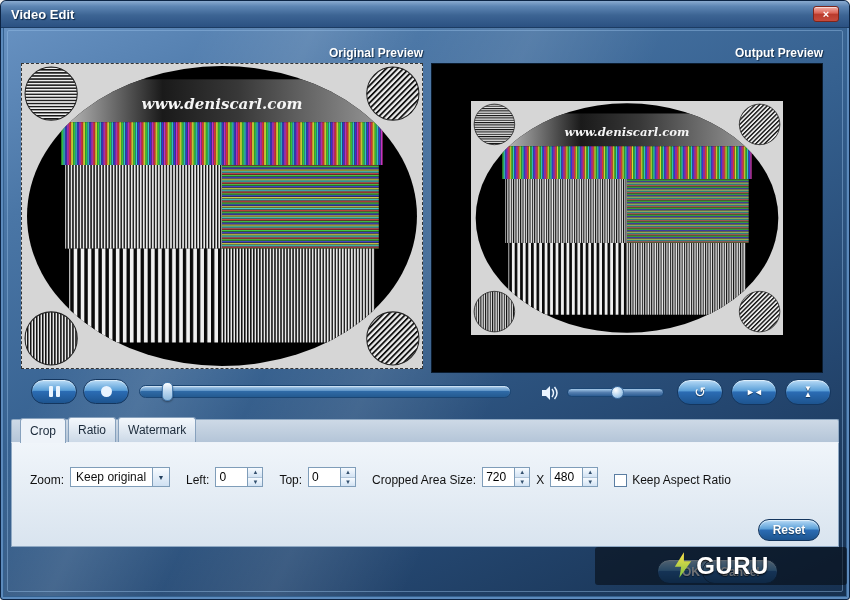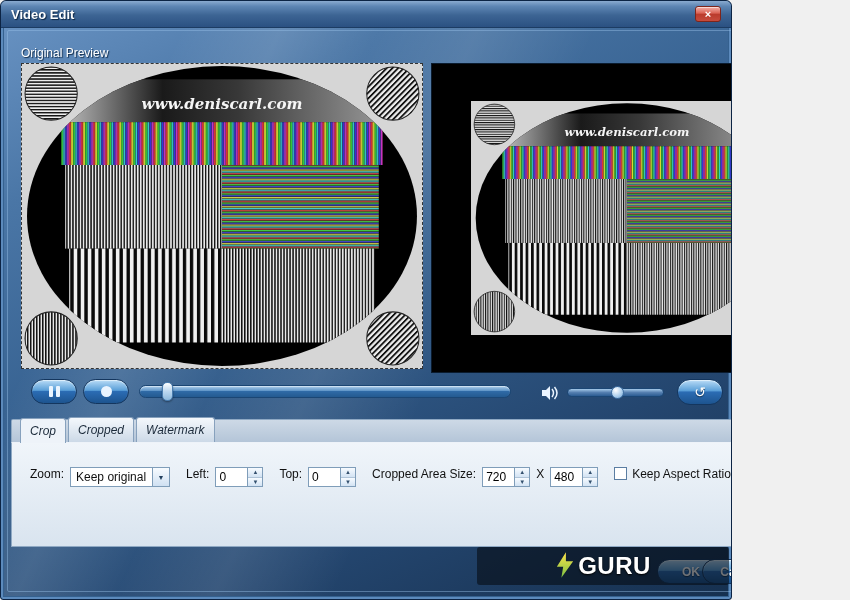--- a/index.html
+++ b/index.html
@@ -1,18 +1,18 @@
 <!DOCTYPE html>
 <html><head>
 <meta charset="utf-8">
 <style>
   * { box-sizing: border-box; }
   html,body { margin:0; padding:0; background:#f0f0f0; }
   .window {
-    position:relative; width:732px; height:600px; overflow:hidden;
+    position:relative; width:850px; height:600px; overflow:hidden;
     font-family:"Liberation Sans", sans-serif; font-size:12px; color:#111;
     background:linear-gradient(155deg,#6b95c5 0%,#4a76a6 22%,#35608f 48%,#24466f 75%,#16304f 100%);
     border:1px solid #0c2444; border-radius:6px 6px 3px 3px;
     box-shadow: inset 0 0 0 2px #5c8abc, inset 0 0 0 3px #35618f;
   }
   .sheen {
     position:absolute; left:3px; top:27px; right:3px; bottom:3px; pointer-events:none;
     background:linear-gradient(115deg, rgba(255,255,255,0) 18%, rgba(255,255,255,.12) 28%,
       rgba(255,255,255,.02) 38%, rgba(255,255,255,.10) 48%, rgba(255,255,255,0) 60%);
   }
@@ -29,22 +29,22 @@
   }
   .titlebar .title { font-weight:bold; color:#fff; text-shadow:1px 1px 1px #0a2340; font-size:13px; }
   .close-btn {
     position:absolute; top:5px; right:10px; width:26px; height:16px;
     background:linear-gradient(#f3b0a8 0%,#d96052 45%,#b93a2c 50%,#c64b3c 100%);
     border:1px solid #7e251b; border-radius:3px; color:#fff; font-size:11px; line-height:14px;
     text-align:center; font-weight:bold; box-shadow: inset 0 1px 0 rgba(255,255,255,.55); cursor:default;
   }
   
   .preview-label {
-    position:absolute; top:45px; color:#fff; font-weight:normal; font-size:12px;
-    text-align:left; text-shadow:1px 1px 1px #122c4a;
+    position:absolute; top:45px; color:#fff; font-weight:bold; font-size:12px;
+    text-align:right; text-shadow:1px 1px 1px #122c4a;
   }
   .lbl-orig { left:20px; width:402px; }
   .lbl-out  { left:430px; width:392px; }
   .preview-orig {
     position:absolute; left:20px; top:62px; width:402px; height:306px; background:#d6d6d6;
   }
   .preview-out {
     position:absolute; left:430px; top:62px; width:392px; height:310px; background:#000;
     border:1px solid #0a1b2e; display:flex; align-items:center; justify-content:center;
   }
@@ -95,29 +95,29 @@
   
   .bottom-panel { position:absolute; left:10px; top:418px; width:828px; height:128px; }
   .tabstrip {
     position:relative; height:23px; padding-left:8px; display:flex; align-items:flex-end; gap:2px;
     background:linear-gradient(#cdd9e6,#b4c5d8); border:1px solid #8fa9c4; border-bottom:none;
     border-radius:2px 2px 0 0;
   }
   .tab {
     height:20px; padding:12px 9px; display:flex; align-items:center; font-size:12px; color:#1b2a3a;
     border:1px solid #87a1bd; border-bottom:none; border-radius:3px 3px 0 0;
-    background:linear-gradient(#f4f8fc,#ccd9e7); cursor:default;font-style:italic;
+    background:linear-gradient(#f4f8fc,#ccd9e7); cursor:default;
   }
   .tab.active { height:23px; background:#eef3f9; margin-bottom:-1px; z-index:2; position:relative; }
   .panel-body {
     position:relative; height:105px;
     background:linear-gradient(#f0f5fa,#d9e4ef);
     border:1px solid #8fa9c4; border-top:1px solid #eef3f9;
   }
-  .crop-row { position:absolute; left:18px; top:24px; display:flex; align-items:flex-start; white-space:nowrap; }
+  .crop-row { position:absolute; left:18px; top:24px; display:flex; align-items:flex-end; white-space:nowrap; }
   .crop-row .lbl { margin-right:6px; }
   .gap { margin-left:16px; }
   .select {
     display:inline-flex; width:100px; height:20px; background:#fff; border:1px solid #7f9db9; align-items:center;
   }
   .select .val { flex:1; padding:0 5px; overflow:hidden; }
   .select .arrow {
     width:17px; align-self:stretch; display:flex; align-items:center; justify-content:center;
     font-size:7px; color:#22405e; background:linear-gradient(#f7fbff,#cfe0f2); border-left:1px solid #7f9db9;
   }
@@ -155,20 +155,21 @@
   <div class="titlebar">
     <span class="title">Video Edit</span>
   </div>
   <div class="close-btn">
     <span>×</span>
   </div>
 
   <div class="sheen"></div>
 
   <div class="preview-label lbl-orig">Original Preview</div>
+  <div class="preview-label lbl-out">Output Preview</div>
 
   <div class="preview-orig">
     <div class="img"><svg viewBox="0 0 400 300" preserveAspectRatio="none" width="100%" height="100%">
   <defs>
     <linearGradient id="p0tg" x1="0" y1="0" x2="1" y2="0">
       <stop offset="0" stop-color="#c8c8c8"></stop>
               <stop offset="0.32" stop-color="#1a1a1a"></stop>
       <stop offset="0.55" stop-color="#383838"></stop>
               <stop offset="1" stop-color="#9a9a9a"></stop>
     </linearGradient>
@@ -324,21 +325,21 @@
       <span class="stack">
         <span>▼</span>
         <span>▲</span>
       </span>
     </div>
   </div>
 
   <div class="bottom-panel">
     <div class="tabstrip">
       <div class="tab active">Crop</div>
-      <div class="tab">Cropped</div>
+      <div class="tab">Ratio</div>
       <div class="tab">Watermark</div>
     </div>
     <div class="panel-body">
       <div class="crop-row">
         <span class="lbl">Zoom:</span>
         <div class="select">
           <span class="val">Keep original</span>
           <span class="arrow">▼</span>
         </div>
         <span class="lbl gap">Left:</span>

